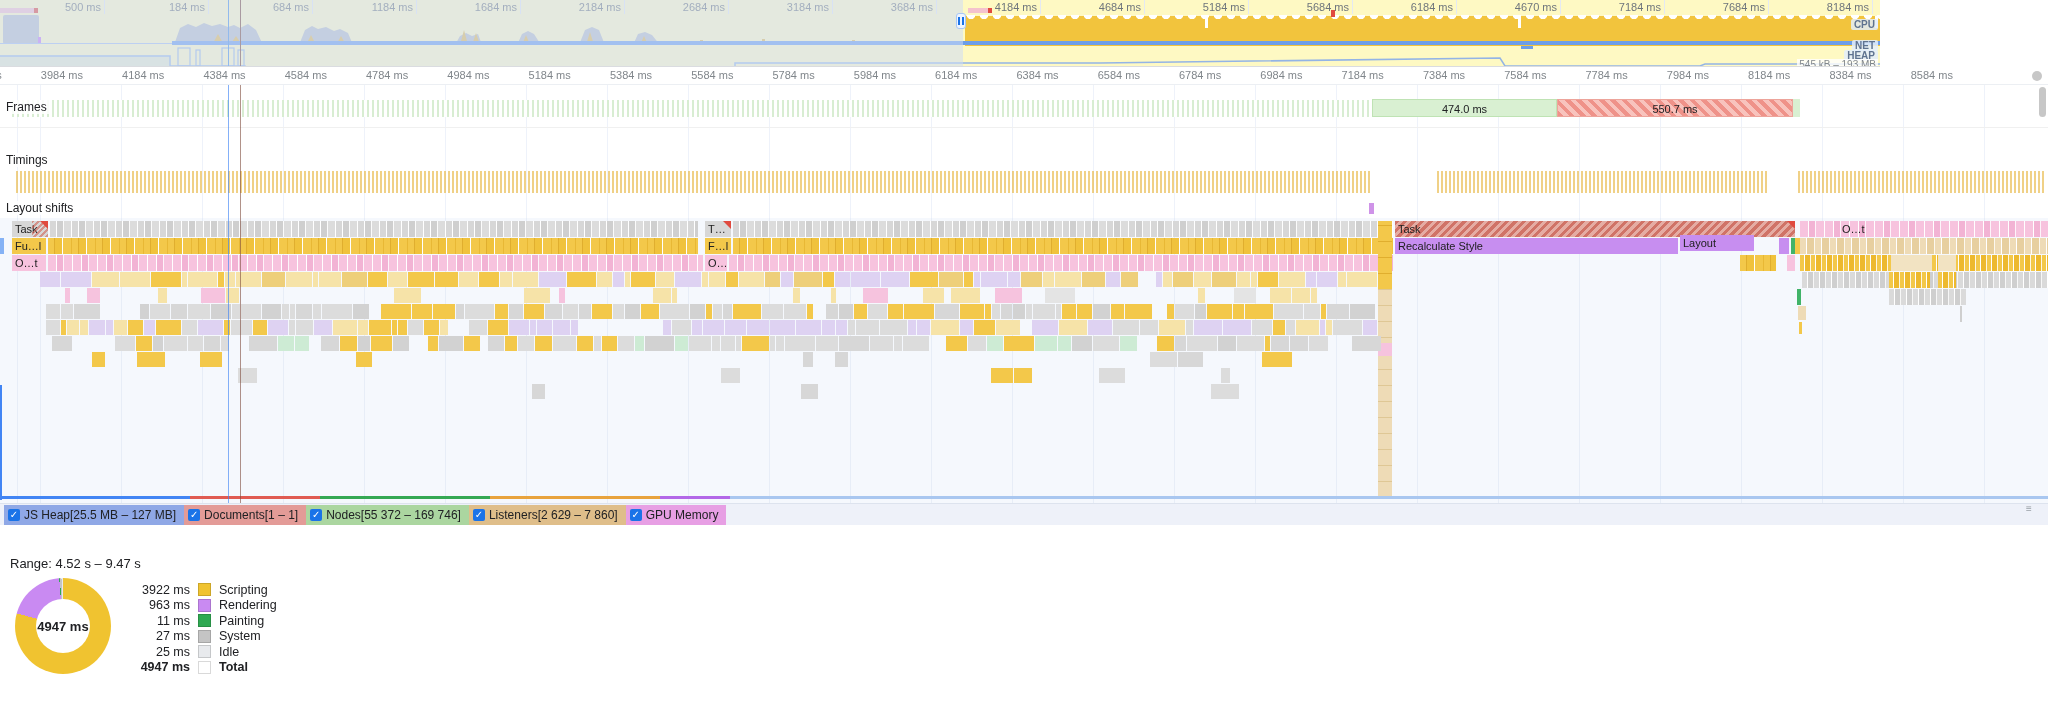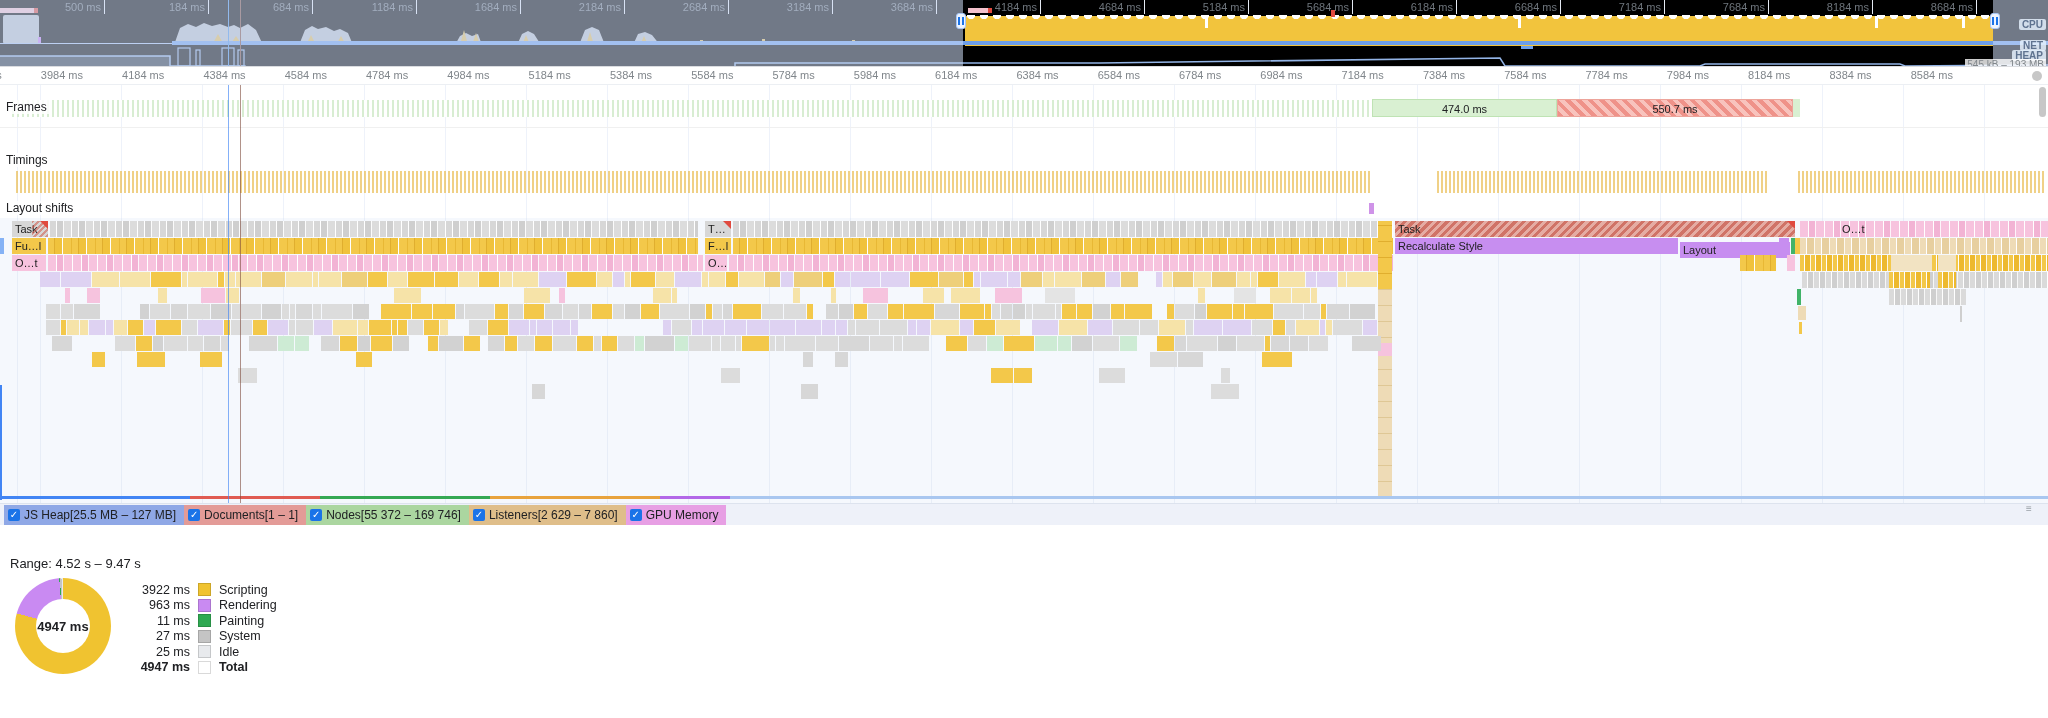--- a/index.html
+++ b/index.html
@@ -2,21 +2,21 @@
 <html><head>
 <meta charset="utf-8">
 <style>
   * { box-sizing: border-box; margin: 0; padding: 0; }
   html,body { width:2048px; height:718px; overflow:hidden; }
   body { font-family: "Liberation Sans", sans-serif; background:#fff; color:#202124; }
   #app { position:relative; width:2048px; height:718px; background:#fff; }
   .abs { position:absolute; }
 
   
-  #overview { position:absolute; left:0; top:0; width:2048px; height:67px; background:#000000; border-bottom:1px solid #dadce0; overflow:hidden; }
+  #overview { position:absolute; left:0; top:0; width:1880px; height:67px; background:#fef9c3; border-bottom:1px solid #dadce0; overflow:hidden; }
   .ov-tick-label { position:absolute; top:1px; width:100px; text-align:right; font-size:11px; color:#6e757c; }
   .ov-tick-line { position:absolute; top:0; width:1px; height:14px; background:#e4e9f2; }
   #ov-cpu-svg { position:absolute; left:0; top:0; }
   #ov-selection { position:absolute; left:965px; top:16px; width:1028px; height:30px; background:#f2c43d; }
   #ov-selection .scallop { position:absolute; left:0; top:-1px; width:100%; height:7px;
      background: radial-gradient(circle 4px at 6px 0px, #fff 4px, transparent 4.5px); background-size:13px 7px; background-repeat:repeat-x; }
   .notch { position:absolute; top:16px; width:3px; height:12px; background:#fff; }
   #ov-netline { position:absolute; left:172px; top:41px; width:1876px; height:4px; background:#6d9ee8; }
   #ov-netline-thin { position:absolute; left:0; top:43px; width:172px; height:1px; background:#a8c2ee; }
   .ov-dim { position:absolute; top:0; height:67px; background:rgba(205,221,246,.55); }
@@ -120,21 +120,21 @@
         <div class="ov-tick-label" style="left: 937px;">4184 ms</div>
         <div class="ov-tick-line" style="left: 1144px;"></div>
         <div class="ov-tick-label" style="left: 1041px;">4684 ms</div>
         <div class="ov-tick-line" style="left: 1248px;"></div>
         <div class="ov-tick-label" style="left: 1145px;">5184 ms</div>
         <div class="ov-tick-line" style="left: 1352px;"></div>
         <div class="ov-tick-label" style="left: 1249px;">5684 ms</div>
         <div class="ov-tick-line" style="left: 1456px;"></div>
         <div class="ov-tick-label" style="left: 1353px;">6184 ms</div>
         <div class="ov-tick-line" style="left: 1560px;"></div>
-        <div class="ov-tick-label" style="left: 1457px;">6684 ms</div>
+        <div class="ov-tick-label" style="left: 1457px;">4670 ms</div>
         <div class="ov-tick-line" style="left: 1664px;"></div>
         <div class="ov-tick-label" style="left: 1561px;">7184 ms</div>
         <div class="ov-tick-line" style="left: 1768px;"></div>
         <div class="ov-tick-label" style="left: 1665px;">7684 ms</div>
         <div class="ov-tick-line" style="left: 1872px;"></div>
         <div class="ov-tick-label" style="left: 1769px;">8184 ms</div>
         <div class="ov-tick-line" style="left: 1976px;"></div>
         <div class="ov-tick-label" style="left: 1873px;">8684 ms</div>
       </div>
 
@@ -275,21 +275,21 @@
     <div class="ev ev-pink-tx" style="left:1800px;top:136px;width:248px">
         <span style="position:absolute;left:42px">O…t</span>
       </div>
 
     <div class="abs" style="left:0;top:153px;width:4px;height:16px;background:#85b2f5"></div>
     <div class="ev ev-yellow" style="left:12px;top:153px;width:34px"><span>Fu…l</span></div>
     <div class="ev ev-yellow-tx" style="left:48px;top:153px;width:650px"></div>
     <div class="ev ev-yellow" style="left:705px;top:153px;width:26px"><span>F…l</span></div>
     <div class="ev ev-yellow-tx" style="left:733px;top:153px;width:660px"></div>
     <div class="ev ev-purple" style="left:1395px;top:153px;width:283px"><span>Recalculate Style</span></div>
-    <div class="ev ev-purple" style="left:1680px;top:157px;width:110px"><span>Layout</span></div>
+    <div class="ev ev-purple" style="left:1680px;top:150px;width:74px"><span>Layout</span></div>
     <div class="ev ev-purple" style="left:1779px;top:153px;width:10px"></div>
     <div class="ev" style="left:1791px;top:153px;width:4px;background:#41b368"></div>
     <div class="ev ev-yellow" style="left:1795px;top:153px;width:5px"></div>
     <div class="ev ev-tan-tx" style="left:1800px;top:153px;width:248px"></div>
 
     <div class="ev ev-pink" style="left:12px;top:170px;width:34px"><span>O…t</span></div>
     <div class="ev ev-pink-tx" style="left:48px;top:170px;width:655px"></div>
     <div class="ev ev-pink" style="left:705px;top:170px;width:22px"><span>O…</span></div>
     <div class="ev ev-pink-tx" style="left:729px;top:170px;width:664px"></div>
     <div class="ev ev-yellow-tx" style="left:1740px;top:170px;width:36px"></div>

